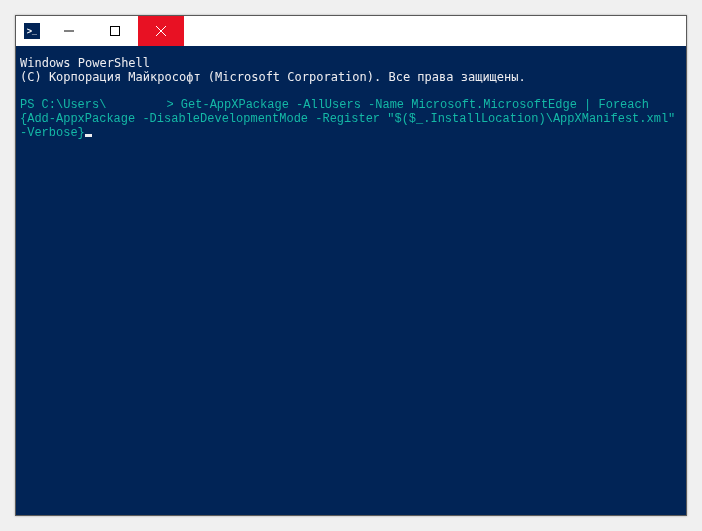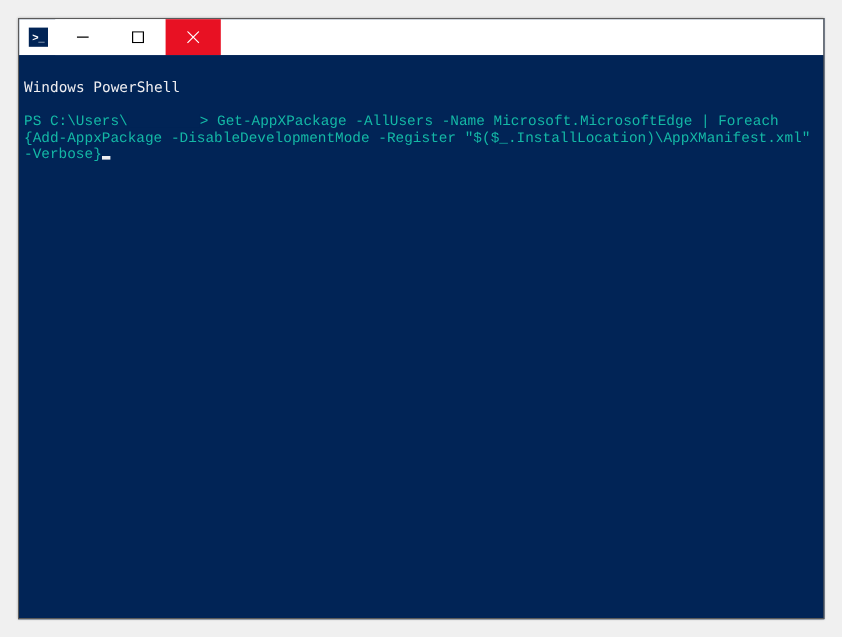--- a/index.html
+++ b/index.html
@@ -73,21 +73,21 @@
     }
     .titlebar-btn.close {
       background: #e81123;
     }
     .titlebar-btn.close svg line {
       stroke: #fff;
     }
     .terminal {
       flex: 1;
       background: #012456;
-      padding: 20px 4px;
+      padding: 10px 4px;
       overflow: hidden;
     }
     .terminal-line {
       font-family: Consolas, "Lucida Console", monospace;
       font-size: 12px;
       line-height: 14px;
       color: #eeedf0;
       white-space: pre-wrap;
       word-break: break-all;
     }
@@ -141,16 +141,17 @@
       <div class="titlebar-btn close">
         <svg viewBox="0 0 10 10">
           <line x1="0" y1="0" x2="10" y2="10" stroke="#000" stroke-width="1"></line>
           <line x1="10" y1="0" x2="0" y2="10" stroke="#000" stroke-width="1"></line>
         </svg>
       </div>
     </div>
   </div>
   <div class="terminal">
     <div class="terminal-line">Windows PowerShell</div>
+    <div class="terminal-line">(C) Корпорация Майкрософт (Microsoft Corporation). Все права защищены.</div>
     <div class="terminal-blank"></div>
     <div class="cmd-block"><span class="prompt-path">PS C:\Users\</span><span class="redacted"></span><span>&gt; </span><span>Get-AppXPackage -AllUsers -Name Microsoft.MicrosoftEdge | Foreach {Add-AppxPackage -DisableDevelopmentMode -Register "$($_.InstallLocation)\AppXManifest.xml" -Verbose}</span><span class="cursor"></span></div>
   </div>
 </div>
 
 </body></html>

